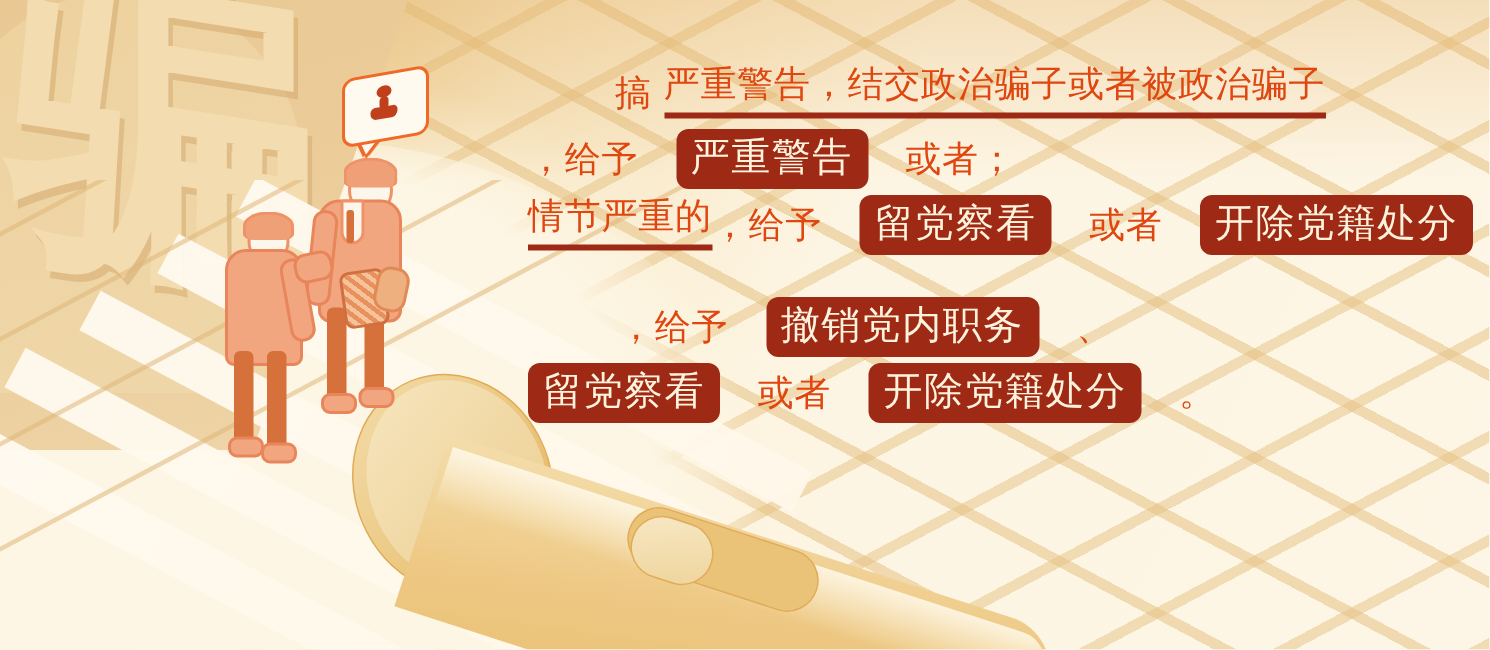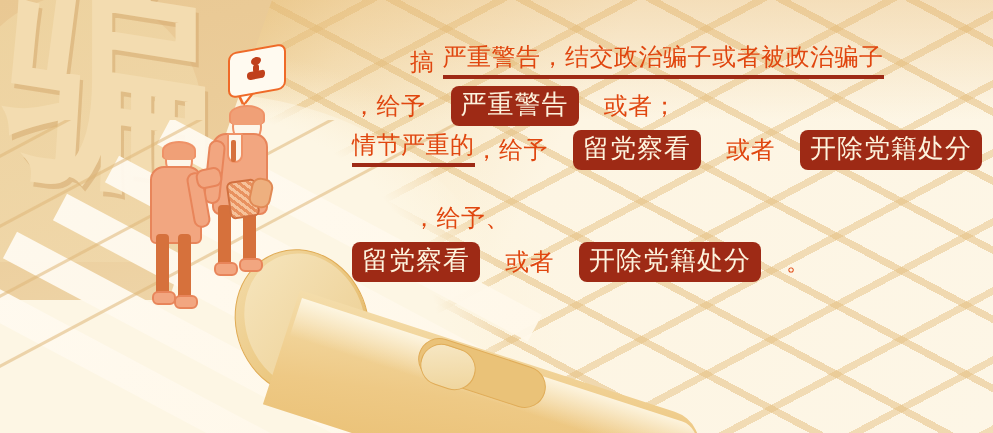--- a/index.html
+++ b/index.html
@@ -390,20 +390,21 @@
         <span class="badge">开除党籍处分</span>
         <span class="tok punct">。</span>
       </div>
 
     </div>
 
     <div class="para">
 
       <div class="line indent2">
         <span class="tok sp-l">，给予</span>
+        <span class="badge">撤销党内职务</span>
         <span class="tok punct">、</span>
       </div>
 
       <div class="line" style="padding-left:0;">
         <span class="badge" style="margin-left:0;">留党察看</span>
         <span class="tok">或者</span>
         <span class="badge">开除党籍处分</span>
         <span class="tok punct">。</span>
       </div>
 

